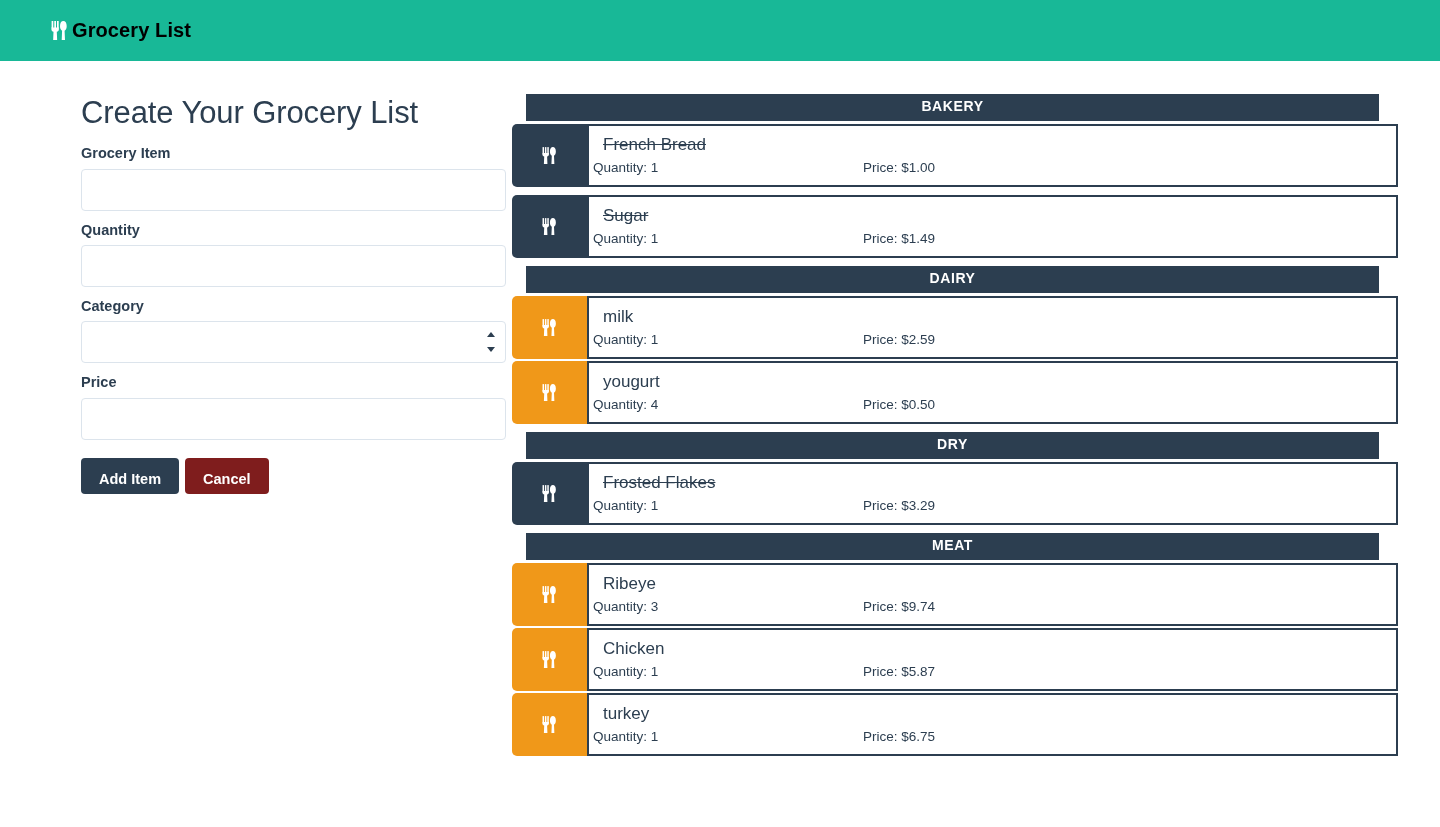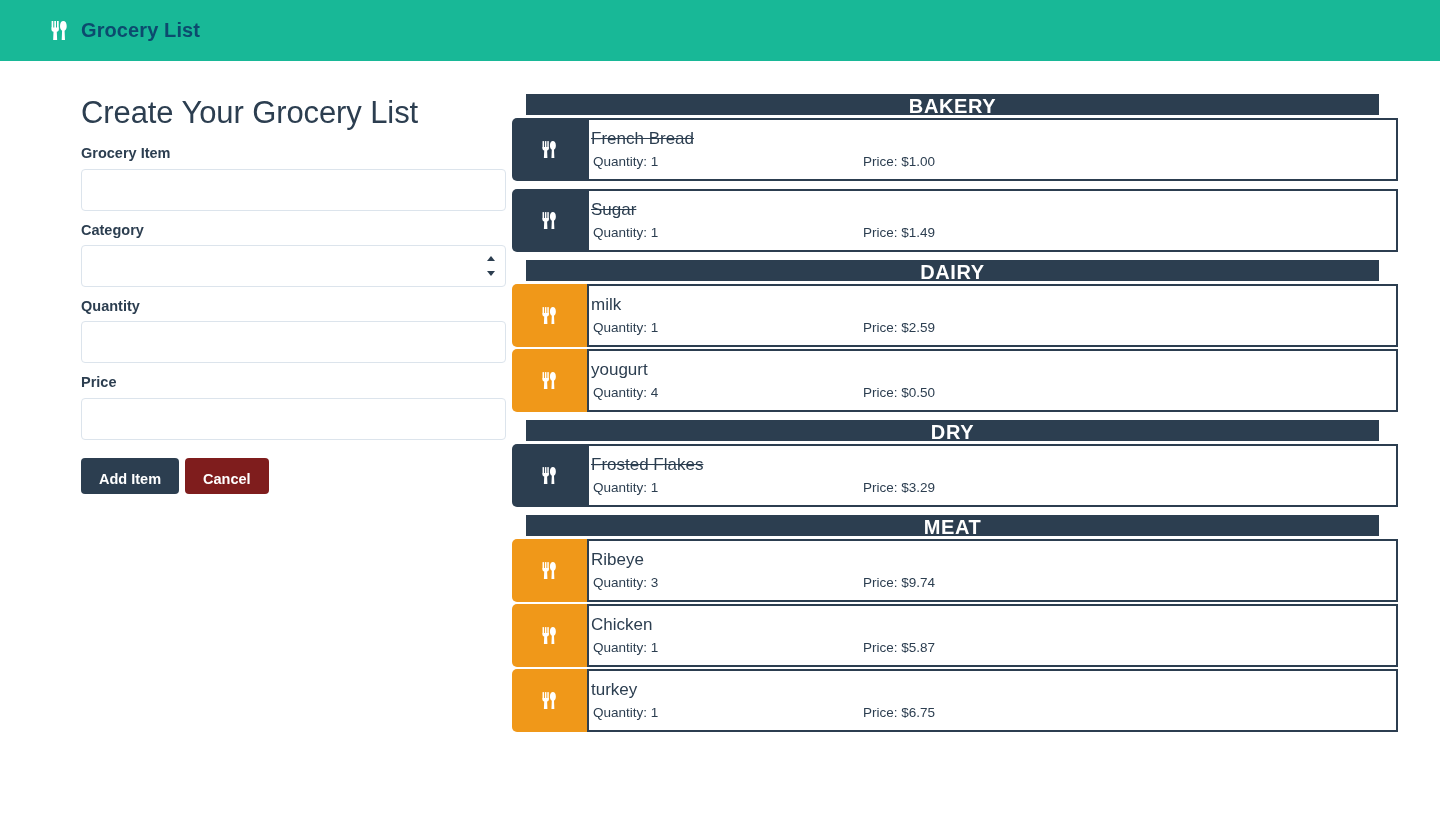--- a/index.html
+++ b/index.html
@@ -17,22 +17,22 @@
   .navbar {
     height: 61px;
     background: #18b897;
     display: flex;
     align-items: center;
     padding-left: 51px;
   }
   .brand {
     display: flex;
     align-items: center;
-    gap: 13px;
-    color: #0c4a6e;
+    gap: 4px;
+    color: #000000;
     font-size: 20px;
     font-weight: bold;
     letter-spacing: .1px;
   }
   .brand-icon {
     display: inline-block;
     line-height: 1;
     font-size: 19px;
     color: #ffffff;
   }
@@ -131,24 +131,24 @@
 
   
   .right-col {
     width: 935px;
     padding-left: 2px;
   }
   .section-header {
     background: #2c3e50;
     color: #ffffff;
     text-align: center;
-    font-size: 20px;
+    font-size: 14px;
     font-weight: bold;
     letter-spacing: .6px;
-    height: 21px;
+    height: 27px;
     line-height: 25px;
     width: 853px;
     margin-left: 19px;
     margin-bottom: 3px;
   }
   .section-group { margin-bottom: 4px; }
   .items-wrap { margin-bottom: 8px; }
 
   .item-row {
     display: flex;
@@ -178,21 +178,21 @@
     padding: 4px 10px 6px 0;
     min-height: 63px;
     display: flex;
     flex-direction: column;
     justify-content: center;
   }
   .item-name {
     font-size: 17px;
     color: #2c3e50;
     line-height: 1.25;
-    padding-left: 2px;
+    padding-left: 14px;
     margin-bottom: 4px;
   }
   .item-name.done { text-decoration: line-through; }
   .item-meta {
     display: flex;
     font-size: 13.5px;
     color: #2c3e50;
     padding-left: 4px;
   }
   .meta-qty { width: 270px; flex: none; }
@@ -220,38 +220,38 @@
 
   <div class="left-col">
     <h1 class="page-title">Create Your Grocery List</h1>
 
     <div class="field">
       <label class="field-label">Grocery Item</label>
       <input class="text-input" type="text" placeholder="" style="">
     </div>
 
     <div class="field">
+      <label class="field-label">Quantity</label>
+      <input class="text-input" type="text" placeholder="" style="">
+    </div>
+
+    <div class="field">
       <label class="field-label">Category</label>
       <div class="select-wrap">
         <select class="select-input">
           <option></option>
         </select>
         <span class="select-arrows">
           <span class="arrow-up"></span>
           <span class="arrow-down"></span>
         </span>
       </div>
     </div>
 
     <div class="field">
-      <label class="field-label">Quantity</label>
-      <input class="text-input" type="text" placeholder="" style="">
-    </div>
-
-    <div class="field">
       <label class="field-label">Price</label>
       <input class="text-input" type="text" placeholder="" style="">
     </div>
 
     <div class="btn-row">
       <button class="btn btn-dark">Add Item</button>
       <button class="btn btn-orange">Cancel</button>
     </div>
 
   </div>

